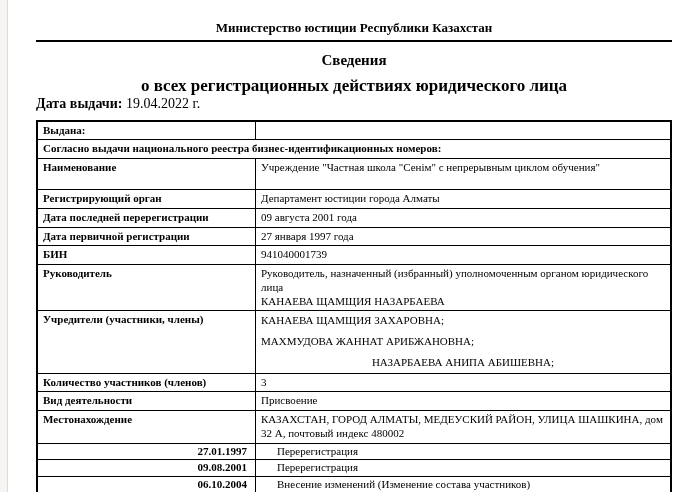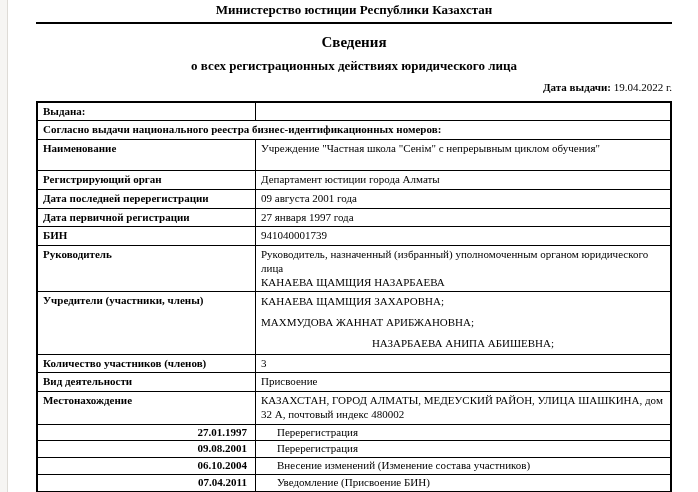--- a/index.html
+++ b/index.html
@@ -26,43 +26,42 @@
   .page {
     position: absolute;
     left: 36px;
     top: 0;
     width: 636px;
   }
   .ministry {
     text-align: center;
     font-weight: bold;
     font-size: 13px;
-    padding-top: 2px;
+    padding-top: 20px;
     line-height: 1.2;
   }
   .rule {
     border-bottom: 2px solid #000;
     margin-top: 4px;
   }
   .doc-title1 {
     text-align: center;
     font-weight: bold;
     font-size: 15px;
     margin-top: 10px;
   }
   .doc-title2 {
     text-align: center;
     font-weight: bold;
-    font-size: 13px;
+    font-size: 17px;
     margin-top: 7px;
   }
   .issue-date {
-    text-align: right;
-    font-size: 11px;
-    margin-top: 7px;
+    text-align: left;
+    font-size: 14px;
   }
   .issue-date .lbl { font-weight: bold; }
   table.reg {
     width: 100%;
     border-collapse: collapse;
     margin-top: 8px;
     font-size: 11px;
     table-layout: fixed;
   }
   table.reg td {

